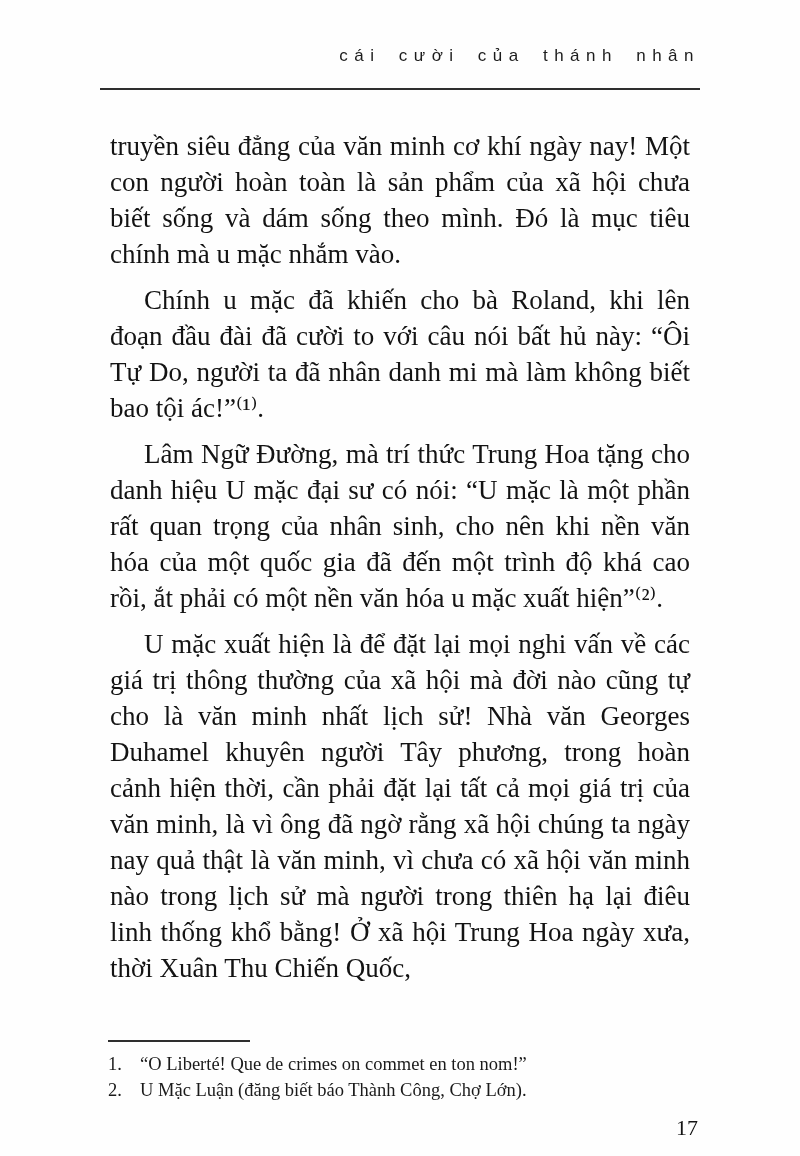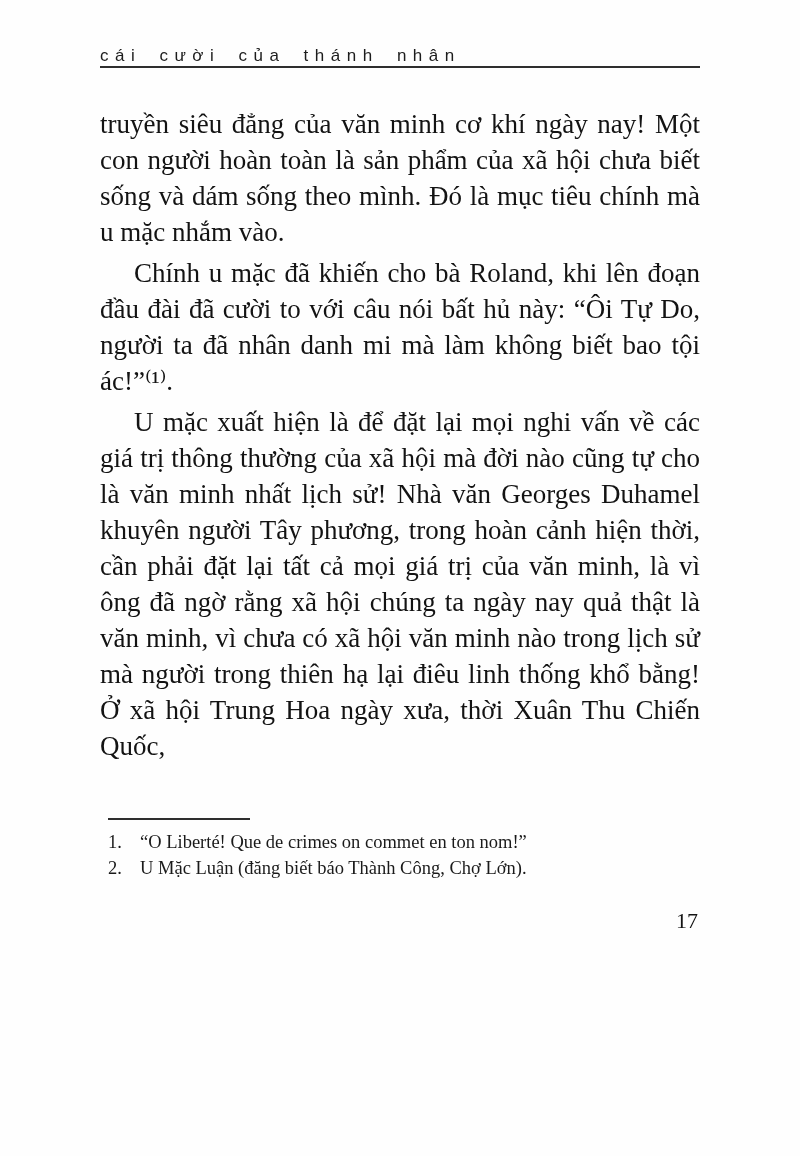--- a/index.html
+++ b/index.html
@@ -14,34 +14,35 @@
     overflow: hidden;
   }
   
   .running-header {
     font-family: "Liberation Sans", "DejaVu Sans", sans-serif;
     font-size: 17px;
     font-weight: 500;
     letter-spacing: 6.5px;
     word-spacing: 7px;
     color: #1c1c1c;
-    padding-bottom: 0;
+    padding-bottom: 22px;
     border-bottom: 2px solid #2e2e2e;
     white-space: nowrap;
+    text-align: right;
   }
   
   .body-text {
     margin-top: 38px;
     font-family: "Liberation Serif", "DejaVu Serif", serif;
     font-size: 27px;
     line-height: 36px;
     color: #131313;
     text-align: justify;
   }
-  .body-text p { margin: 0; }
+  .body-text p { margin: 10px; }
   .body-text p + p { margin-top: 5px; }
   .body-text p.indent { text-indent: 34px; }
   
   .footnotes {
     margin-top: 54px;
     font-family: "Liberation Serif", "DejaVu Serif", serif;
     font-size: 18.5px;
     line-height: 26px;
     color: #1a1a1a;
   }
@@ -49,40 +50,41 @@
     width: 142px;
     border: 0;
     border-top: 2px solid #2e2e2e;
     margin: 0 0 9px 8px;
   }
   .footnote { display: flex; padding-left: 8px; }
   .fn-num { width: 32px; flex: 0 0 32px; }
   .fn-text { flex: 1 1 auto; font-family: Liberation Serif, serif; }
   
   .page-number {
-    margin-top: 27px;
+    margin-top: 12px;
     text-align: right;
     padding-right: 2px;
     font-family: "Liberation Serif", "DejaVu Serif", serif;
     font-size: 22px;
     color: #141414;
   }
 </style>
 </head>
 <body>
 
 <div class="page">
 
   <div class="running-header">
     <span>cái cười của thánh nhân</span>
   </div>
 
   <div class="body-text">
     <p>truyền siêu đẳng của văn minh cơ khí ngày nay! Một con người hoàn toàn là sản phẩm của xã hội chưa biết sống và dám sống theo mình. Đó là mục tiêu chính mà u mặc nhắm vào.</p>
     <p class="indent">Chính u mặc đã khiến cho bà Roland, khi lên đoạn đầu đài đã cười to với câu nói bất hủ này: “Ôi Tự Do, người ta đã nhân danh mi mà làm không biết bao tội ác!”⁽¹⁾.</p>
+    <p class="indent">Lâm Ngữ Đường, mà trí thức Trung Hoa tặng cho danh hiệu U mặc đại sư có nói: “U mặc là một phần rất quan trọng của nhân sinh, cho nên khi nền văn hóa của một quốc gia đã đến một trình độ khá cao rồi, ắt phải có một nền văn hóa u mặc xuất hiện”⁽²⁾.</p>
     <p class="indent">U mặc xuất hiện là để đặt lại mọi nghi vấn về các giá trị thông thường của xã hội mà đời nào cũng tự cho là văn minh nhất lịch sử! Nhà văn Georges Duhamel khuyên người Tây phương, trong hoàn cảnh hiện thời, cần phải đặt lại tất cả mọi giá trị của văn minh, là vì ông đã ngờ rằng xã hội chúng ta ngày nay quả thật là văn minh, vì chưa có xã hội văn minh nào trong lịch sử mà người trong thiên hạ lại điêu linh thống khổ bằng! Ở xã hội Trung Hoa ngày xưa, thời Xuân Thu Chiến Quốc,</p>
   </div>
 
   <div class="footnotes">
     <div class="fn-sep"></div>
     <div class="footnote">
       <span class="fn-num">1.</span>
       <span class="fn-text">“O Liberté! Que de crimes on commet en ton nom!”</span>
     </div>
     <div class="footnote">

